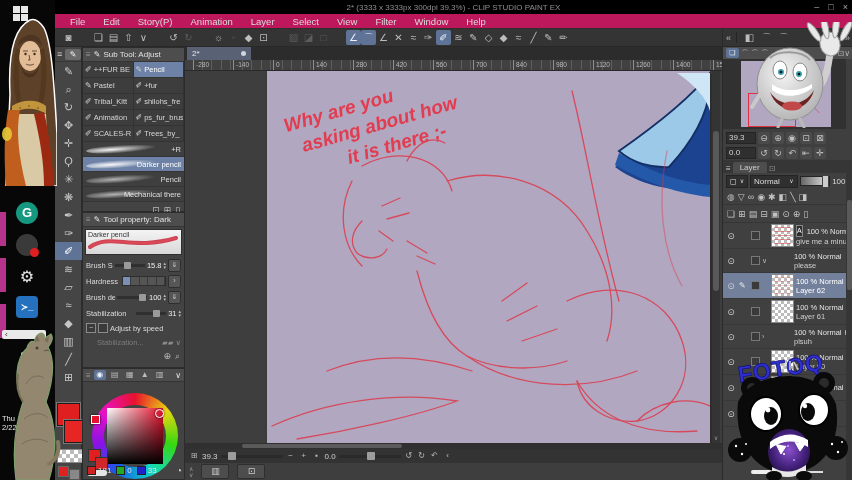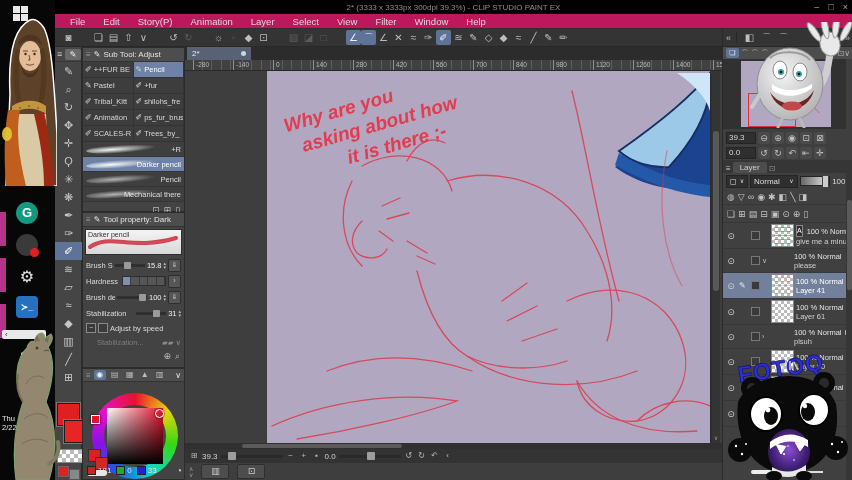--- a/index.html
+++ b/index.html
@@ -706,21 +706,21 @@
           <span class="arrow"></span>
           <span class="thumb checker small">
             <i class="redscribble" style="opacity: 0.25;"></i>
           </span>
           <span class="meta">
             <span class="mode">
 
               <span>100 % Normal</span>
               <span class="lock" style="visibility:hidden"></span>
             </span>
-            <span class="name">Layer 41</span>
+            <span class="name">Layer 62</span>
           </span>
         </div>
 
         <div class="lrow layer">
           <span class="eye">⊙</span>
           <span class="edit">✎</span>
           <span class="chk"></span>
           <span class="arrow"></span>
           <span class="thumb checker small"></span>
           <span class="meta">

